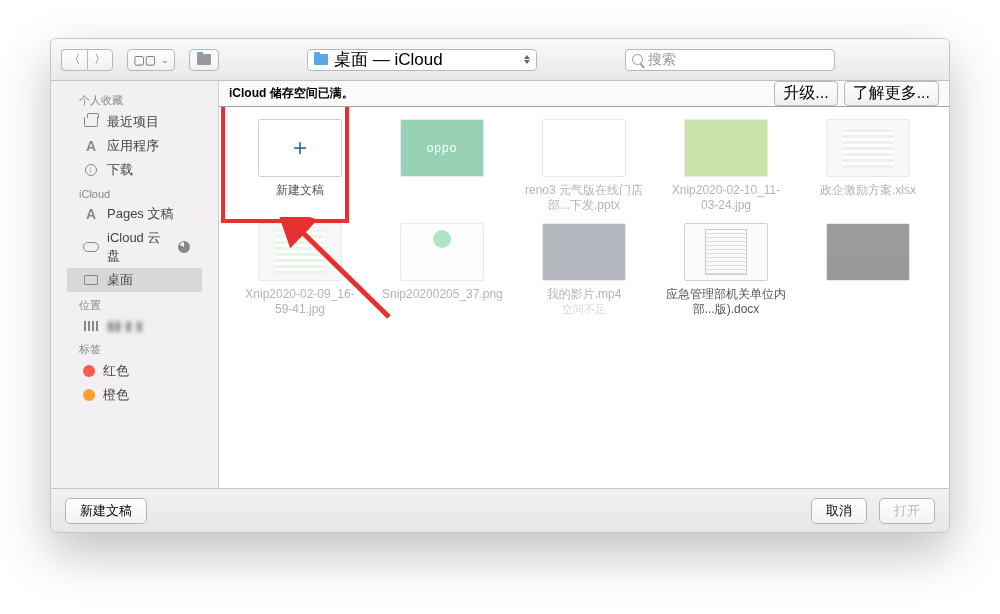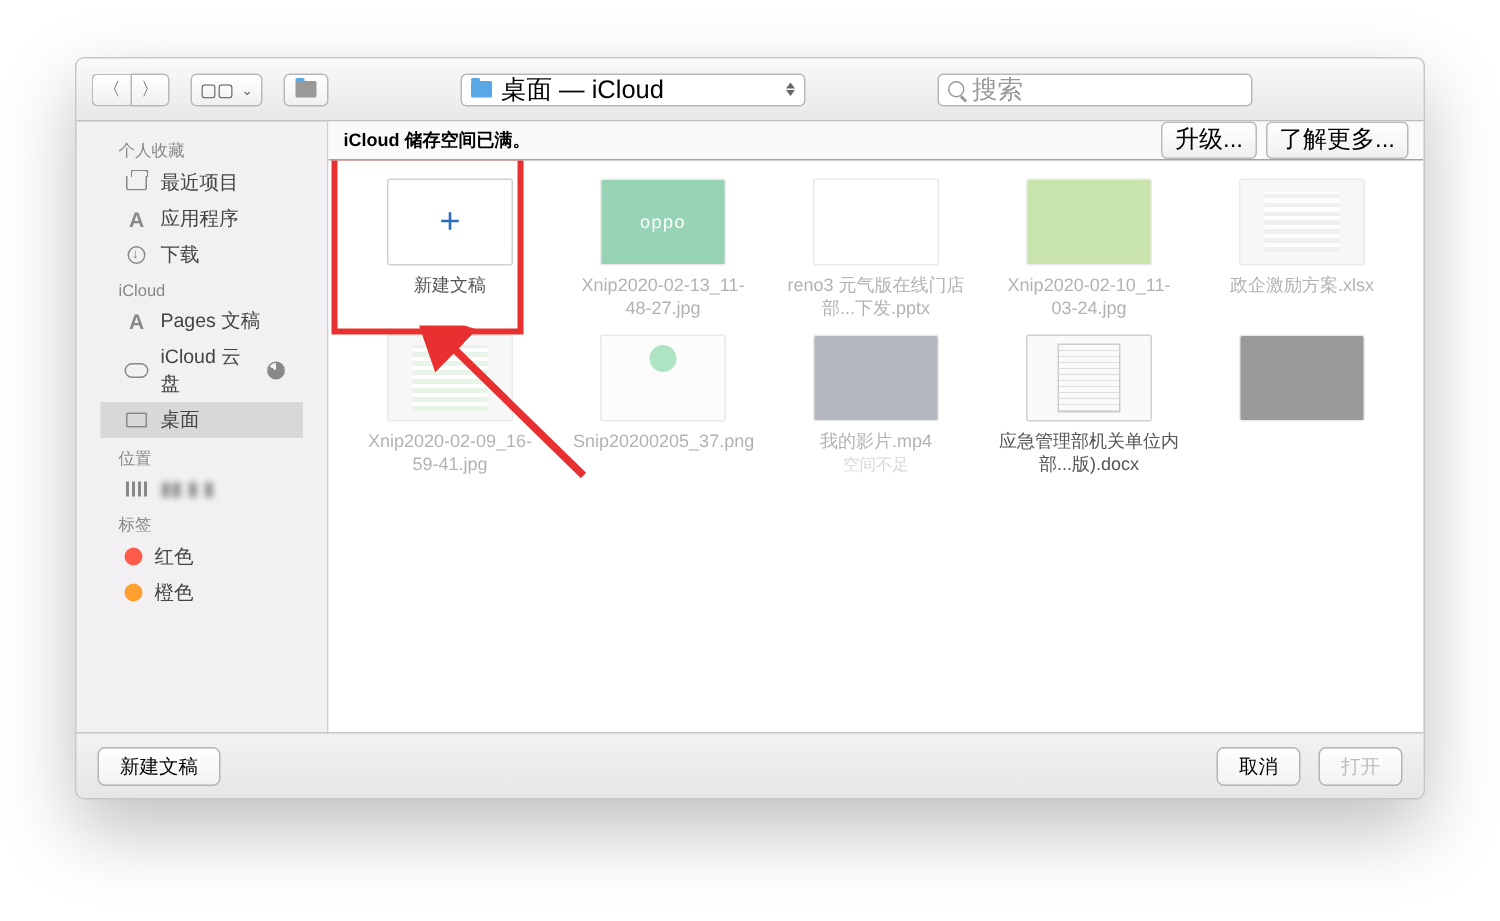--- a/index.html
+++ b/index.html
@@ -29,21 +29,21 @@
     border-radius: 4px; display: flex; align-items: center; padding: 0 6px; font-size: 17px; gap: 6px;
   }
   .folder-ic { width: 14px; height: 11px; background: #5aa7e6; border-radius: 1px; position: relative; }
   .folder-ic:before { content:""; position:absolute; top:-2px; left:0; width:6px; height:2px; background:#5aa7e6; border-radius:1px 1px 0 0; }
   .chev { margin-left:auto; display:flex; flex-direction:column; gap:1px; }
   .chev span { width:0;height:0;border-left:3px solid transparent;border-right:3px solid transparent; }
   .chev .u { border-bottom:4px solid #666; }
   .chev .d { border-top:4px solid #666; }
   .search {
     margin-left: 80px; width: 210px; height: 22px; background: #fff; border: 1px solid #b8b8b8;
-    border-radius: 4px; display: flex; align-items: center; padding: 0 6px; font-size: 17px; color:#999; gap:5px;
+    border-radius: 4px; display: flex; align-items: center; padding: 0 6px; font-size: 14px; color:#999; gap:5px;
   }
   .mag { width:11px;height:11px;border:1.5px solid #999;border-radius:50%;position:relative; }
   .mag:after { content:"";position:absolute;width:5px;height:1.5px;background:#999;transform:rotate(45deg);bottom:-2px;right:-3px; }
   .body { flex:1; display:flex; overflow:hidden; }
   .sidebar { width:168px; background:#f2f0f2; border-right:1px solid #d0d0d0; padding:6px 16px; font-size:13px; overflow:auto; }
   .side-head { color:#888; font-size:11px; padding:6px 12px 2px; }
   .side-item { display:flex; align-items:center; gap:8px; padding:3px 12px 3px 16px; color:#444; }
   .side-item.sel { background:#d8d8d8; }
   .ic { width:16px;height:14px;display:flex;align-items:center;justify-content:center; }
   .ic-recent { width:14px;height:10px;border:1.5px solid #888;border-radius:0 0 2px 2px;border-top:none;position:relative; }
@@ -190,21 +190,20 @@
         </div>
       </div>
       <div class="grid" id="file-grid" style="position:relative">
 
         <div class="item">
             <div class="thumb plus">+</div>
             <div class="lbl">新建文稿</div>
           </div>
           <div class="item faded">
             <div class="thumb oppo">oppo</div>
-            <div class="lbl">Xnip2020-02-13_11-48-27.jpg</div>
           </div>
           <div class="item faded">
             <div class="thumb white" style="background: rgb(255, 255, 255);"></div>
             <div class="lbl">reno3 元气版在线门店部...下发.pptx</div>
           </div>
           <div class="item faded">
             <div class="thumb green" style="background: rgb(139, 195, 74);"></div>
             <div class="lbl">Xnip2020-02-10_11-03-24.jpg</div>
           </div>
           <div class="item faded">

